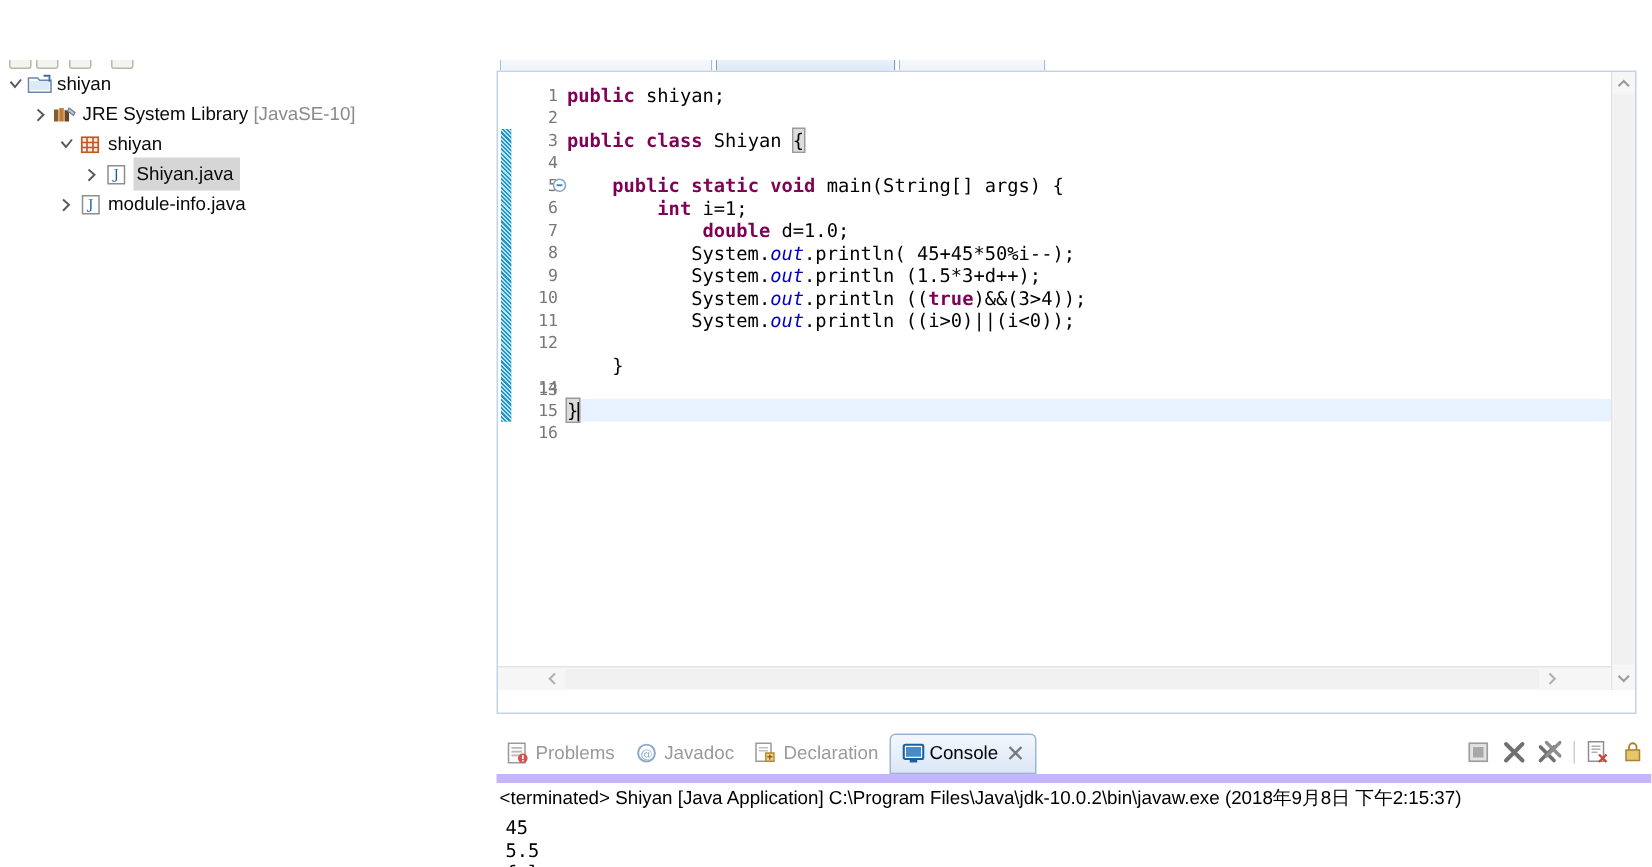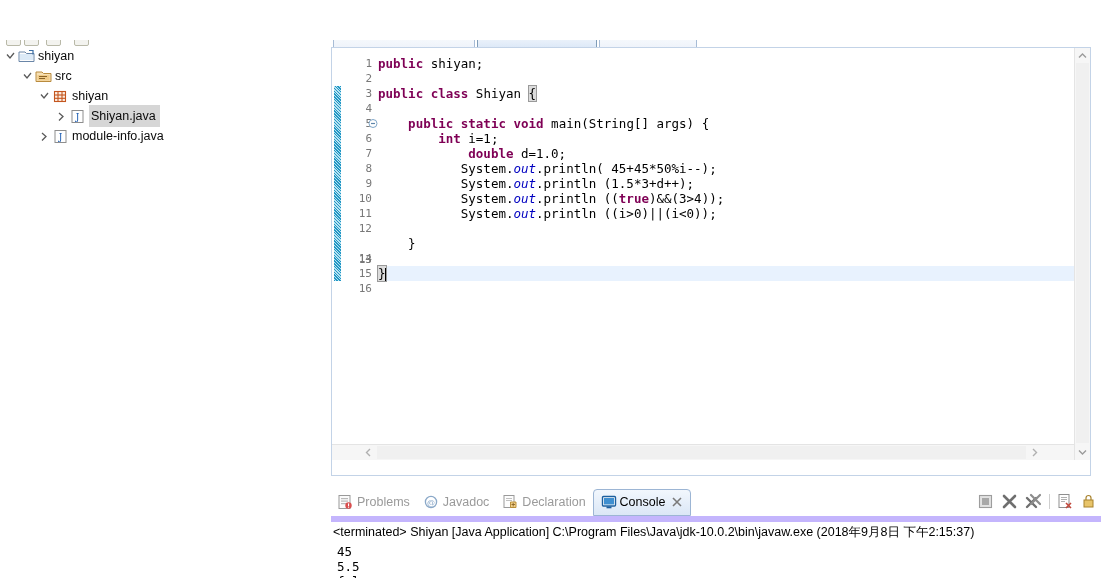--- a/index.html
+++ b/index.html
@@ -342,30 +342,30 @@
           <span class="node-icon"><svg width="17" height="16" viewBox="0 0 17 16">
               <path d="M1 4 h6 l1.5 1.5 H16 v8 H1 z" fill="#fdfdfd" stroke="#6a86a8" stroke-width="1"></path>
               <path d="M2 6 h13 v6 H2 z" fill="#dceaf7" stroke="none"></path>
               <path d="M11 2.5 h4 v4" fill="none" stroke="#3a6ea5" stroke-width="1.2"></path>
             </svg></span>
           <span class="tree-label-box"><span class="tree-label">shiyan</span></span>
         </div>
         <div class="tree-row" style="padding-left: 19px;">
           <span class="twisty">
             <svg width="9" height="9" viewBox="0 0 9 9">
-              <path d="M1 2.5 L4 6 L8 1" fill="none" stroke="#5a5a5a" stroke-width="1.3"></path>
+              <path d="M2 1 L6 4.5 L2 8.5" fill="none" stroke="#5a5a5a" stroke-width="1.3"></path>
             </svg>
           </span>
           <span class="node-icon"><svg width="17" height="16" viewBox="0 0 17 16">
-              <path d="M1 4 h6 l1.5 1.5 H16 v8 H1 z" fill="#f6e0b5" stroke="#b98b3e" stroke-width="1"></path>
-              <path d="M2.5 7 h12 v5.5 h-12 z" fill="#f0cb88"></path>
-              <rect x="4" y="8" width="8" height="1" fill="#8a6327"></rect>
-              <rect x="4" y="10" width="6" height="1" fill="#8a6327"></rect>
-            </svg></span>
-          <span class="tree-label-box"><span class="tree-label">src</span></span>
+              <rect x="1" y="5" width="3" height="8" fill="#8a5a28"></rect>
+              <rect x="4.5" y="4" width="3" height="9" fill="#c07b34"></rect>
+              <rect x="8" y="5.5" width="3" height="7.5" fill="#6b4520"></rect>
+              <path d="M11 4 l4 3 -1 2 -4 -3 z" fill="#b8c6d4" stroke="#62789b" stroke-width=".7"></path>
+            </svg></span>
+          <span class="tree-label-box"><span class="tree-label">JRE System Library</span><span class="tree-sublabel"> [JavaSE-10]</span></span>
         </div>
         <div class="tree-row" style="padding-left: 36px;">
           <span class="twisty">
             <svg width="9" height="9" viewBox="0 0 9 9">
               <path d="M1 2.5 L4 6 L8 1" fill="none" stroke="#5a5a5a" stroke-width="1.3"></path>
             </svg>
           </span>
           <span class="node-icon"><svg width="17" height="16" viewBox="0 0 17 16">
               <rect x="2.5" y="3.5" width="11" height="10" fill="#fdeee2" stroke="#c4561f" stroke-width="1.1"></rect>
               <line x1="2.5" y1="7" x2="13.5" y2="7" stroke="#c4561f" stroke-width="1.1"></line>

